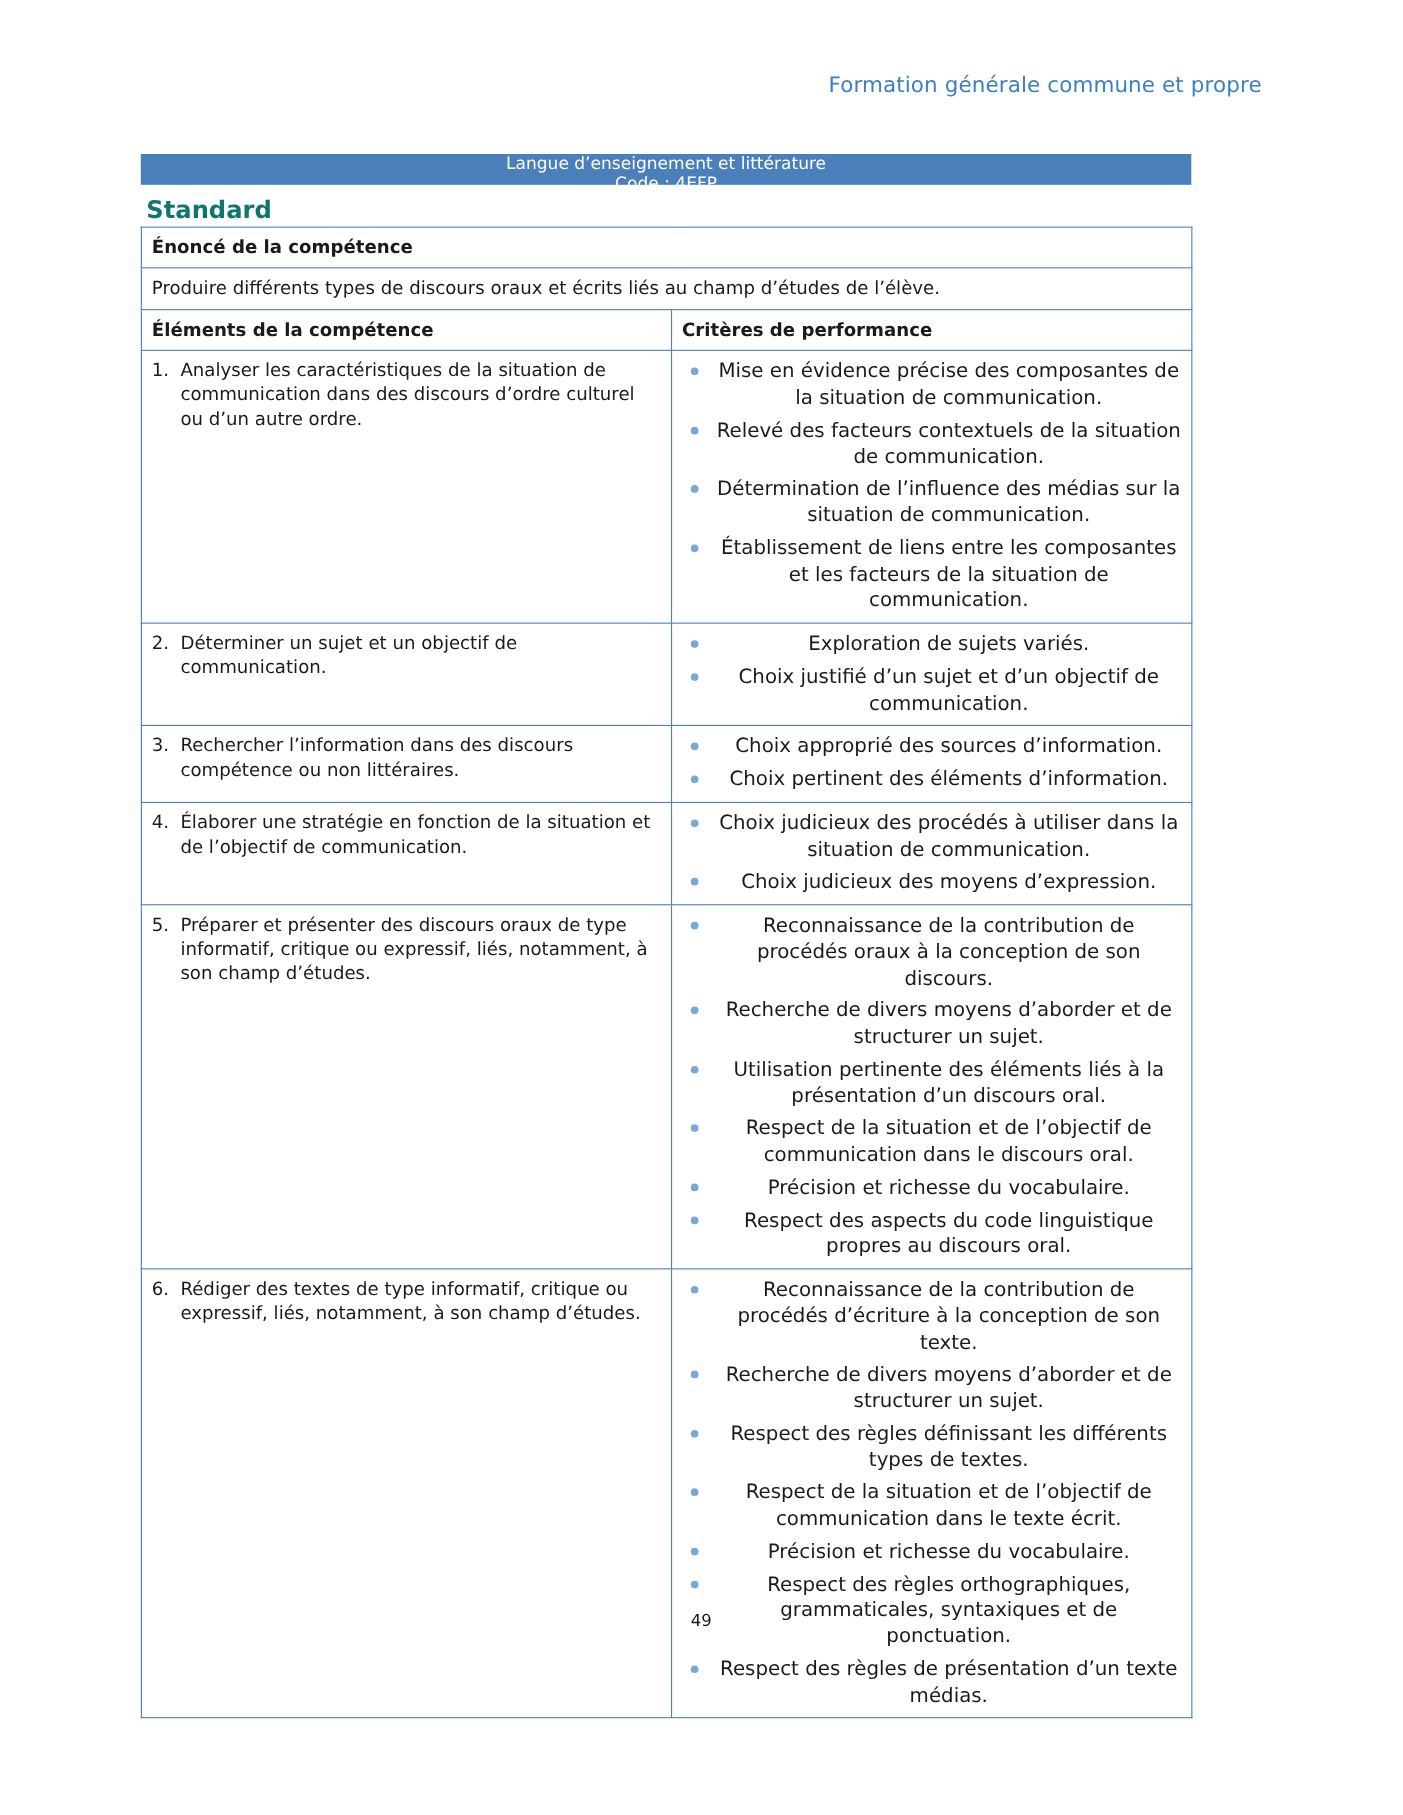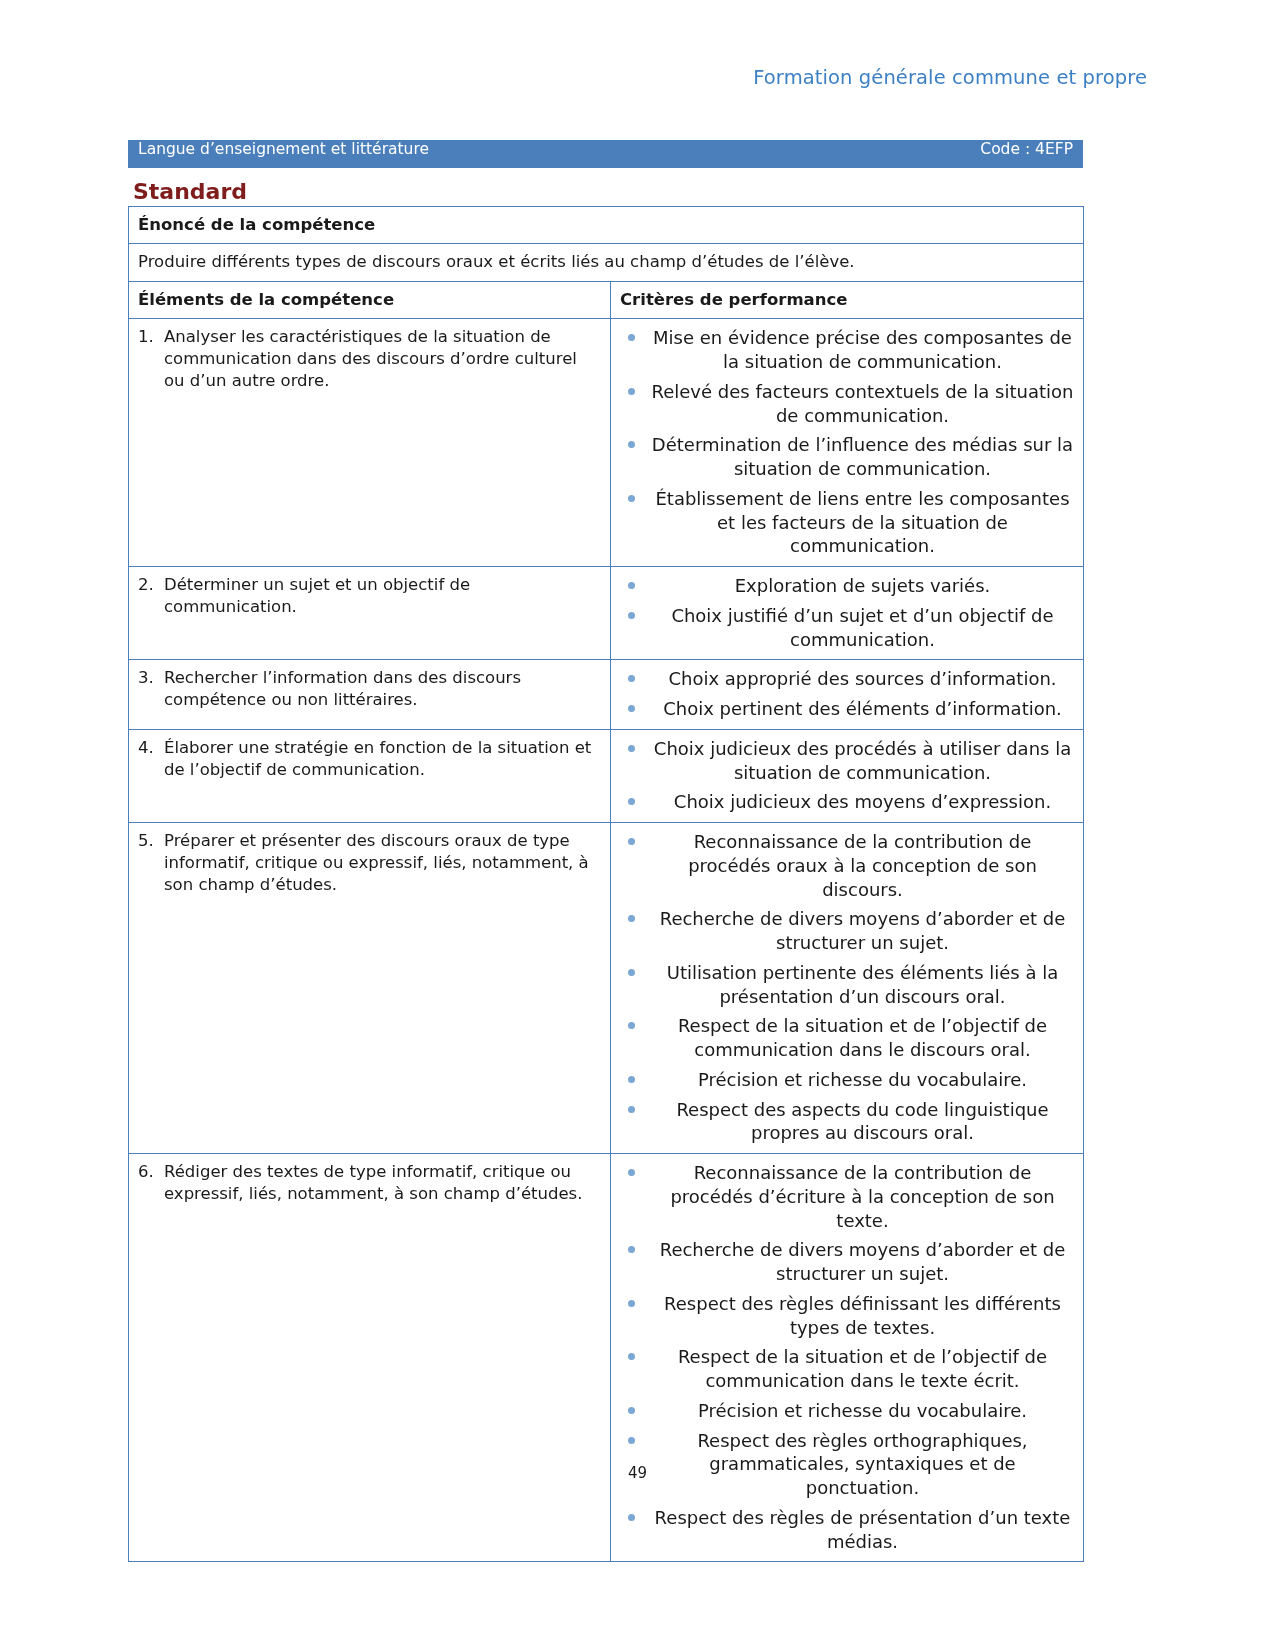--- a/index.html
+++ b/index.html
@@ -36,46 +36,47 @@
     left: 128px;
     top: 140px;
     width: 955px;
   }
   
   .title-bar {
     background: #4a7fbb;
     color: #ffffff;
     height: 28px;
     display: flex;
-    align-items: flex-start;
+    align-items: center;
     justify-content: space-between;
     padding: 0 10px;
     box-sizing: border-box;
     font-size: 15.5px;
+    flex-direction: column;
   }
   .title-bar .code {
     font-size: 15.5px;
   }
   
   .os-row {
     display: flex;
     height: 36px;
     align-items: flex-end;
     padding-bottom: 2px;
   }
   .os-row .objectif {
     width: 482px;
     padding-left: 10px;
     box-sizing: border-box;
     color: #3b7fc4;
     font-size: 22px;
     font-weight: bold;
   }
   .os-row .standard {
-    color: #7f1d1d;
+    color: #0f766e;
     font-size: 22px;
     font-weight: bold;
     padding-left: 5px;
   }
   table.comp {
     border-collapse: collapse;
     width: 955px;
     table-layout: fixed;
   }
   table.comp td {

